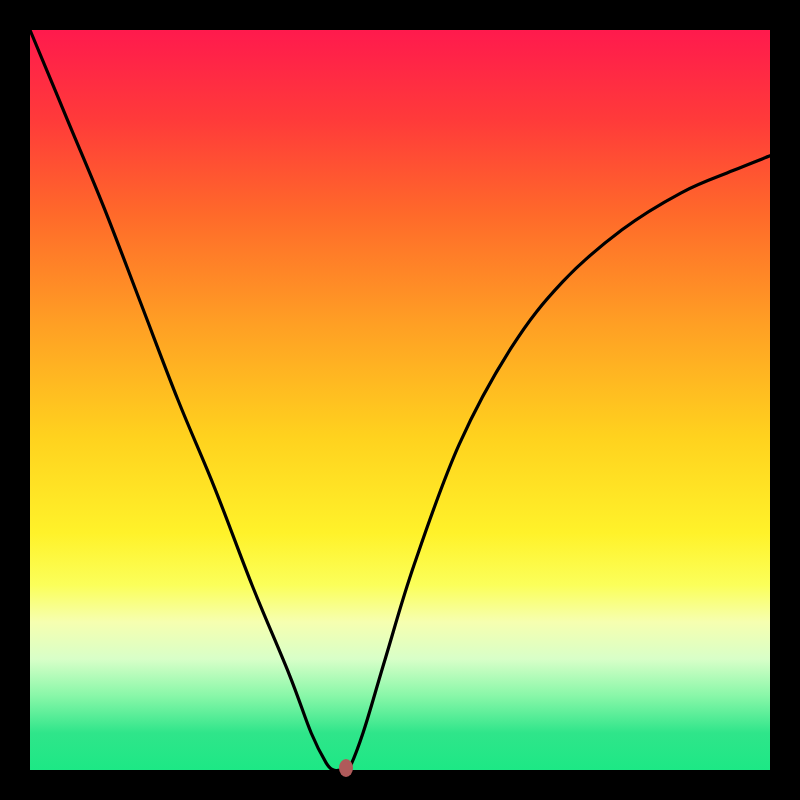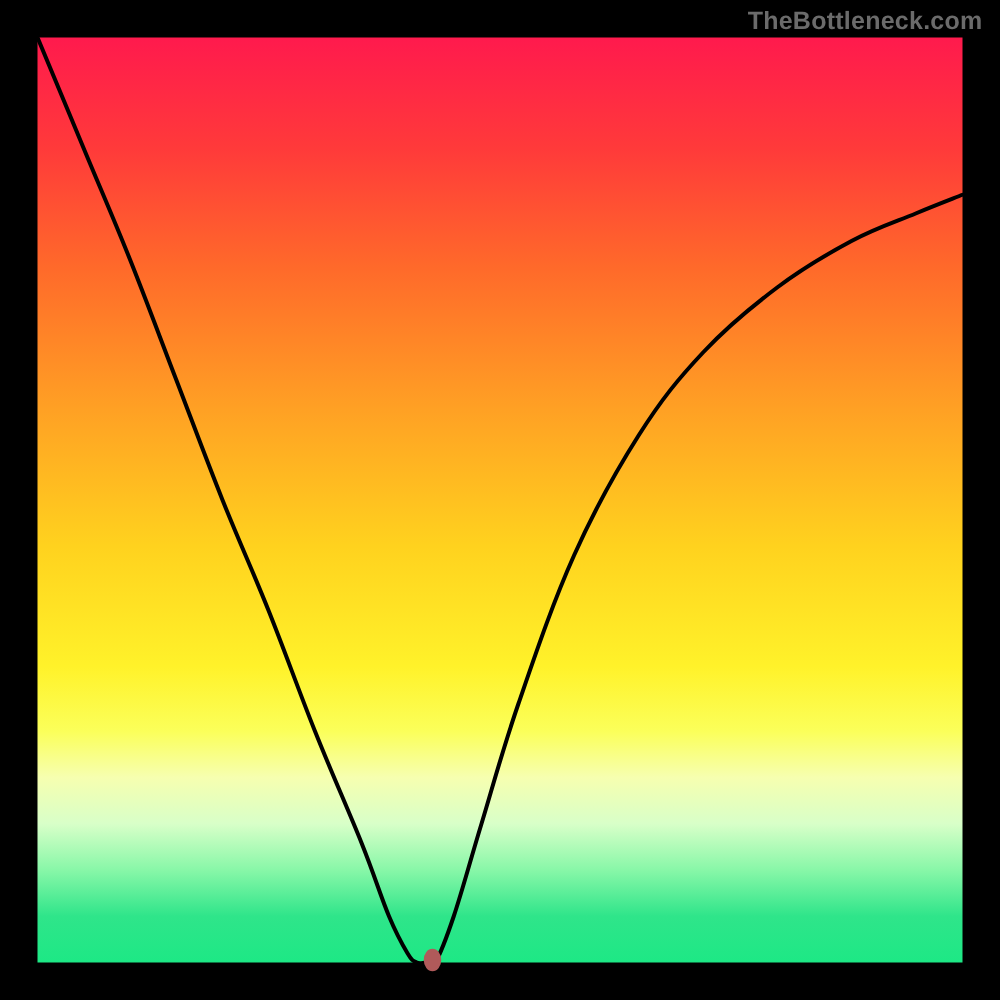--- a/index.html
+++ b/index.html
@@ -55,14 +55,13 @@
 </head>
 <body>
 
 <div class="frame">
   <div class="plot-area" data-bind-attr="style:__computed.gradient_style" style="background:linear-gradient(to bottom, #ff1a4d 0%, #ff3a3a 12%, #ff6a2a 25%, #ffa024 40%, #ffd21e 55%, #fff22a 68%, #fbff5a 75%, #f6ffb0 80%, #d8ffc8 85%, #88f7a8 90%, #2fe58a 95%, #1de885 100%);">
     <svg class="curve" viewBox="0 0 740 740" preserveAspectRatio="none">
       <path data-bind-attr="d:__computed.path_d" fill="none" stroke-width="3.2" stroke-linecap="round" stroke="#000000" d="M 0.0 0.0 C 6.7 16.0, 23.7 56.8, 37.0 88.8 C 50.3 120.8, 60.7 144.3, 74.0 177.6 C 87.3 210.9, 97.7 239.2, 111.0 273.8 C 124.3 308.4, 134.7 336.7, 148.0 370.0 C 161.3 403.3, 171.7 425.5, 185.0 458.8 C 198.3 492.1, 208.7 521.7, 222.0 555.0 C 235.3 588.3, 248.3 617.2, 259.0 643.8 C 269.7 670.4, 274.5 687.0, 281.2 703.0 C 287.9 719.0, 292.0 725.9, 296.0 732.6 C 300.0 739.3, 300.7 738.7, 303.4 740.0 C 306.1 741.3, 308.1 740.0, 310.8 740.0 C 313.5 740.0, 314.2 746.7, 318.2 740.0 C 322.2 733.3, 326.3 723.0, 333.0 703.0 C 339.7 683.0, 345.9 659.6, 355.2 629.0 C 364.5 598.4, 371.5 571.4, 384.8 532.8 C 398.1 494.2, 411.9 453.0, 429.2 414.4 C 446.5 375.8, 462.4 347.5, 481.0 318.2 C 499.6 288.9, 512.8 272.9, 532.8 251.6 C 552.8 230.3, 570.7 215.8, 592.0 199.8 C 613.3 183.8, 631.2 173.5, 651.2 162.8 C 671.2 152.1, 687.0 147.3, 703.0 140.6 C 719.0 133.9, 733.3 128.5, 740.0 125.8"></path>
     </svg>
     <div class="marker" data-bind-attr="style:__computed.marker_style" style="left:316px;top:738px;background:#b05a5a;"></div>
   </div>
-  <div class="watermark" data-bind="watermark">TheBottleneck.com</div>
 </div>
 
 </body></html>

